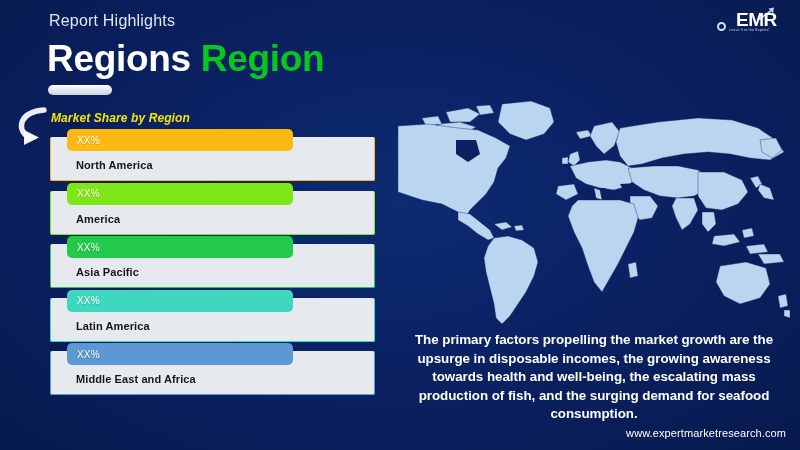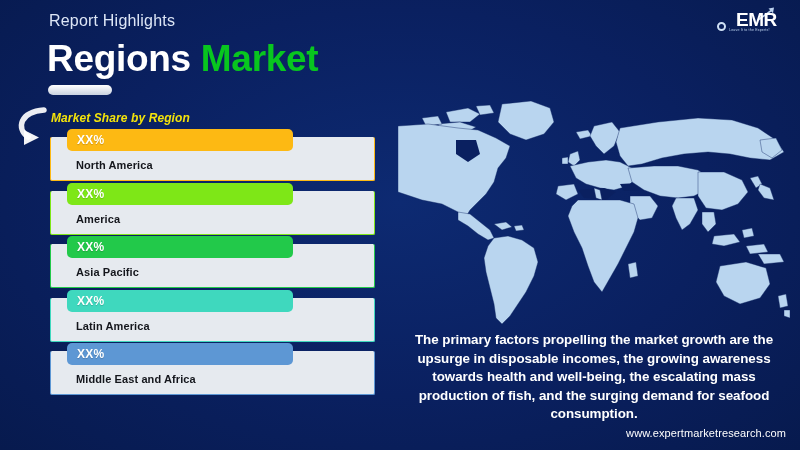--- a/index.html
+++ b/index.html
@@ -73,21 +73,21 @@
     box-sizing:border-box;
   }
   .bar{
     position:absolute;left:67px;top:0px;
     width:226px;height:22px;
     border-radius:5px;
     box-sizing:border-box;
     display:flex;align-items:center;
   }
   .bar .pct{
-    color:#ffffff;font-size:12px;font-weight:bold;
+    color:#ffffff;font-size:10px;font-weight:normal;
     margin-left:10px;letter-spacing:.2px;
     text-shadow:0 1px 1px rgba(0,0,0,.18);
   }
   .region{
     position:absolute;left:76px;top:30px;
     font-size:11px;font-weight:bold;color:#14161c;letter-spacing:.1px;
     white-space:nowrap;
   }
 
   
@@ -113,21 +113,21 @@
   }
 </style>
 </head>
 <body>
 
 <div class="slide">
 
   <div class="kicker">Report Highlights</div>
   <div class="headline">
     <span class="w1">Regions</span>
-    <span class="w2">Market</span>
+    <span class="w2">Region</span>
   </div>
   <div class="title-rule"></div>
 
   <div class="logo">
     <svg width="74" height="32" viewBox="0 0 74 32">
       <path d="M44 14 L58 4" stroke="#bcd2ee" stroke-width="1.6" fill="none"></path>
       <path d="M54.5 2.6 L60 1.6 L59 7.2 Z" fill="#bcd2ee"></path>
     </svg>
     <span class="ring"></span>
     <span class="emr">EMR</span>

